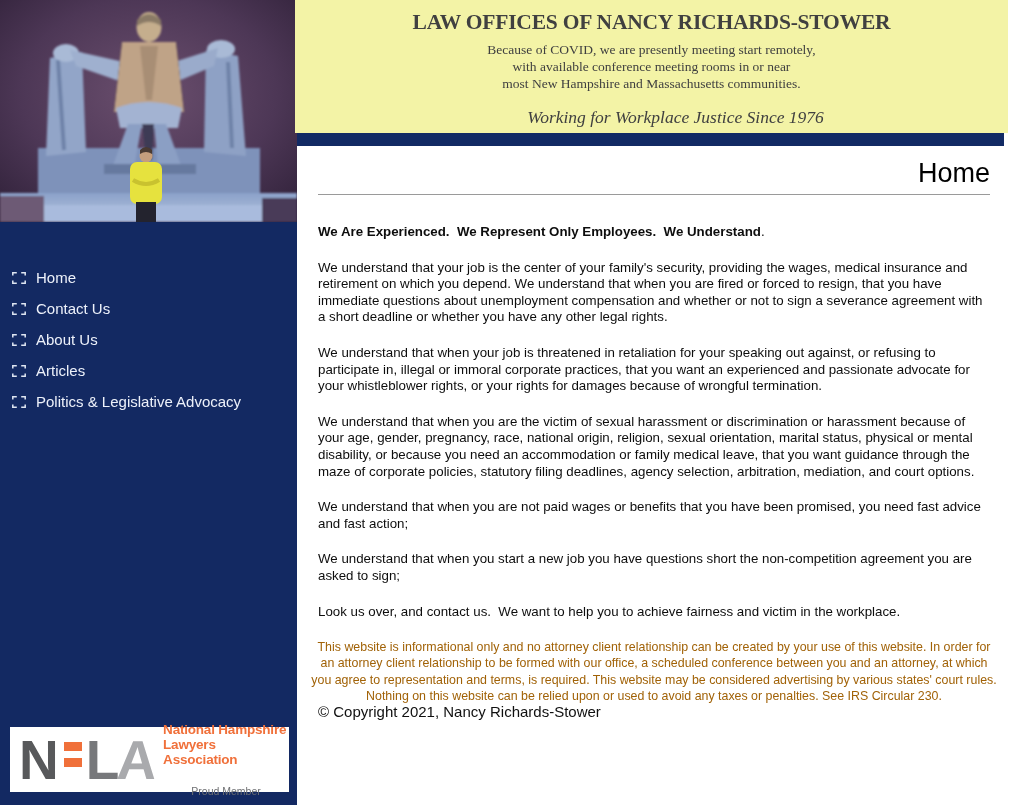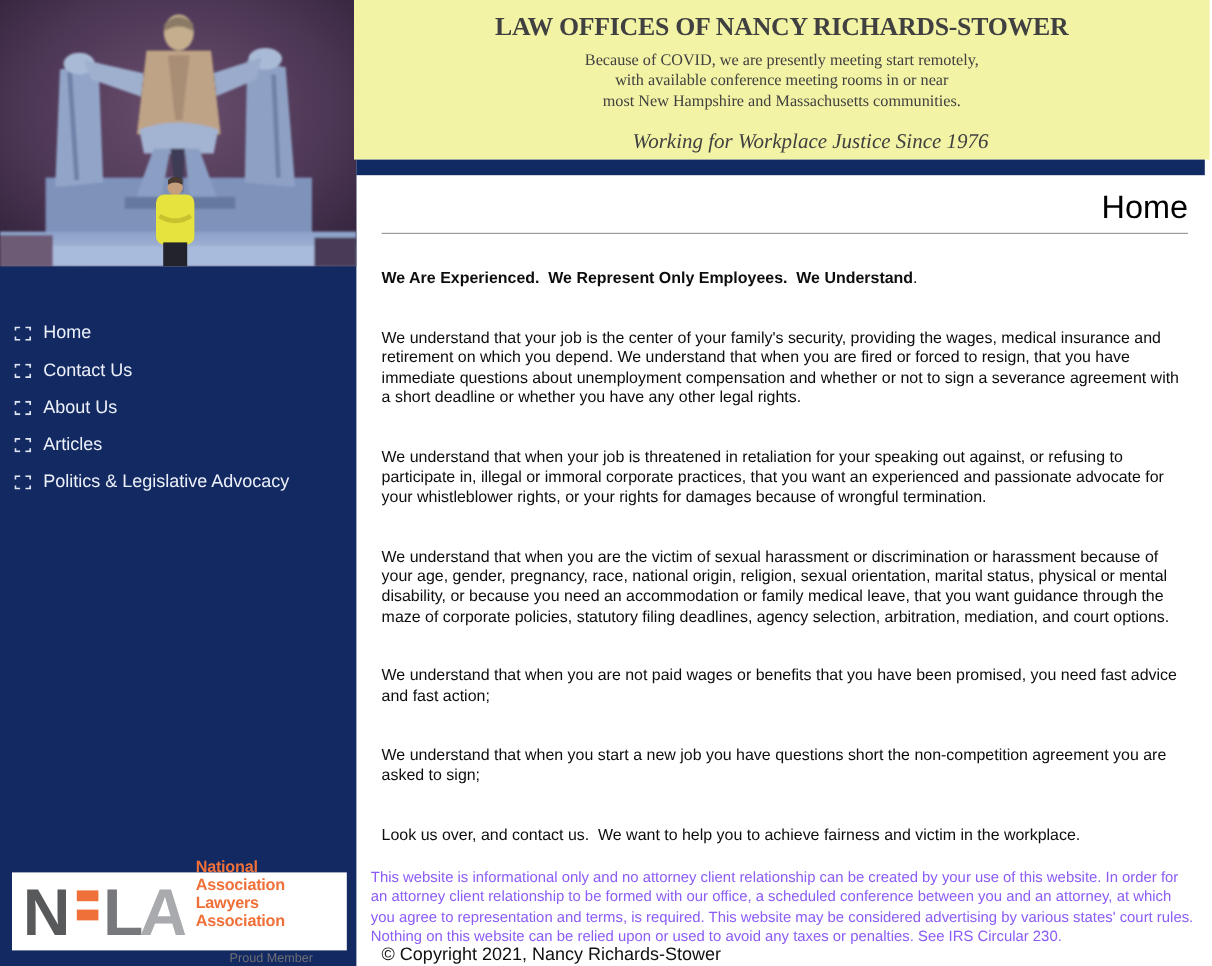--- a/index.html
+++ b/index.html
@@ -50,25 +50,25 @@
 
   
   .main {
     position:absolute; left:297px; top:146px; width:713px;
     padding:0 20px 0 21px; box-sizing:border-box; color:#0d0d0d;
   }
   .page-title { text-align:right; font-size:27px; font-weight:400; margin:12px 0 0; color:#000; }
   .rule { border:none; border-top:1px solid #9a9a9a; margin:5px 0 0; }
   .intro { margin:29px 0 0; font-size:13.3px; line-height:16.6px; white-space:pre-wrap; }
   .intro b { font-weight:700; }
-  p.body { margin:33px 0 0; font-size:13.3px; line-height:16.6px; white-space:pre-wrap; }
+  p.body { margin:19px 0 0; font-size:13.3px; line-height:16.6px; white-space:pre-wrap; }
   .footer-links { margin-top:38px; text-align:center; font-size:13.3px; }
   .footer-links a { color:#5d6d7d; text-decoration:underline; margin:0 5px; cursor:pointer; }
   .footer-links .sep { color:#5d6d7d; }
-  .disclaimer { margin:19px -9px 0; font-size:12.4px; line-height:16.2px; color:#8b5cf6; }
+  .disclaimer { margin:19px -9px 0; text-align:center; font-size:12.4px; line-height:16.2px; color:#a16207; }
   .copyright { text-align:left; font-size:15px; line-height:16.2px; color:#101010; }
 </style>
 </head>
 <body>
 
 <div class="page">
 
   <aside class="sidebar">
 
     <div class="photo">
@@ -195,21 +195,21 @@
       <div class="nela-letters">
         <span class="nela-letter nela-n">N</span>
         <span class="nela-ebars">
             <i></i>
             <i></i>
           </span>
         <span class="nela-letter nela-l">L</span>
         <span class="nela-letter nela-a">A</span>
       </div>
       <div class="nela-text">
-        <div class="nela-line">National Association</div>
+        <div class="nela-line">National Hampshire</div>
         <div class="nela-line">Lawyers Association</div>
         <div class="nela-member">Proud Member</div>
       </div>
     </div>
   </aside>
 
   <header class="topbar">
     <div class="topbar-title">LAW OFFICES OF NANCY RICHARDS-STOWER</div>
     <div class="topbar-sub">
       <div>Because of COVID, we are presently meeting start remotely,</div>

